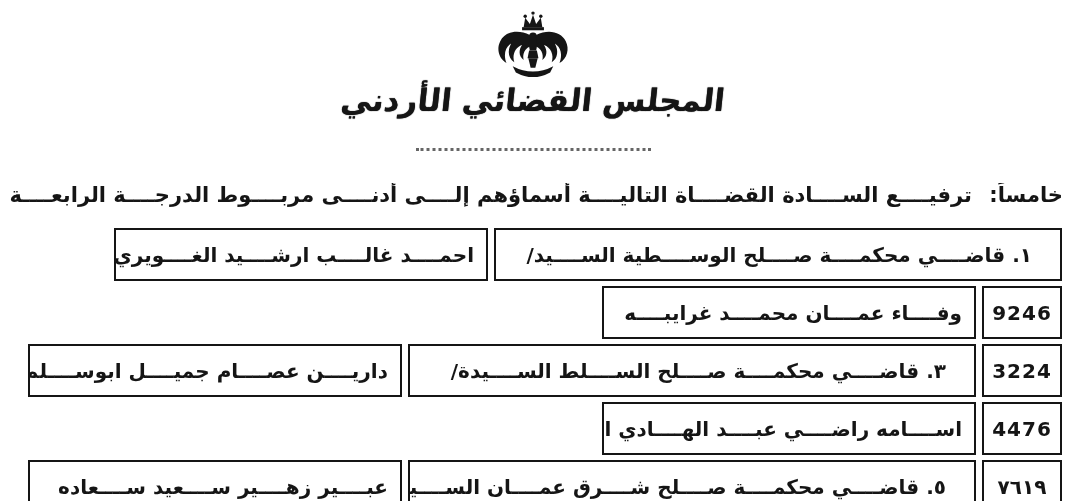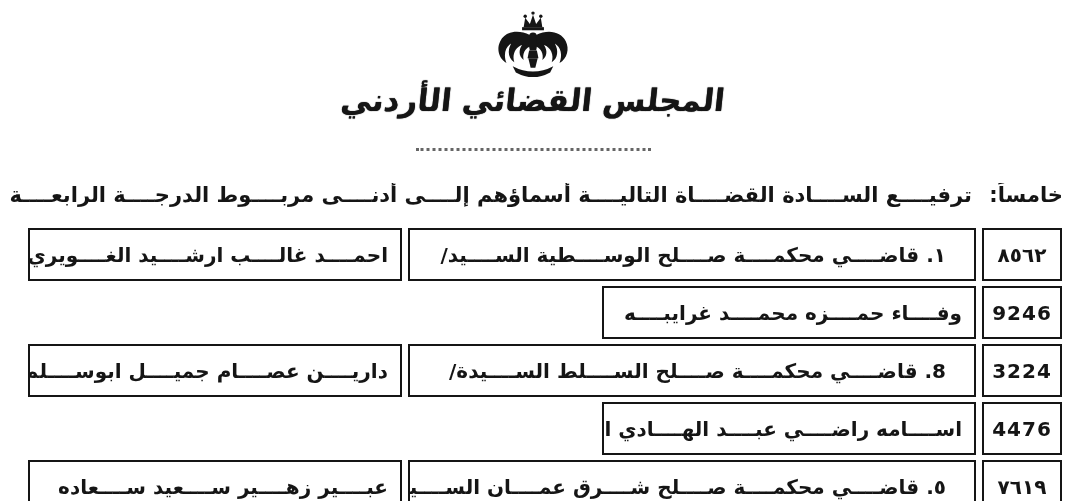--- a/index.html
+++ b/index.html
@@ -72,33 +72,32 @@
   <div class="speckles"></div>
 
   <div class="heading">
     <span class="lbl">خامساً:</span>
     <span>ترفيــــع الســــادة القضــــاة التاليــــة أسماؤهم إلــــى أدنــــى مربــــوط الدرجــــة الرابعــــة :</span>
   </div>
 
   <div class="promotions-table">
 
     <div class="t-row">
-      <div class="cell cell-number">٨٥٦٢</div>
       <div class="cell cell-position">١.  قاضــــي محكمــــة صــــلح الوســــطية الســــيد/</div>
       <div class="cell cell-name">احمــــد غالــــب ارشــــيد الغــــويري</div>
     </div>
 
     <div class="t-row">
       <div class="cell cell-number">9246</div>
-      <div class="cell cell-name">وفــــاء حمــــزه محمــــد غرايبــــه</div>
+      <div class="cell cell-name">وفــــاء عمــــان محمــــد غرايبــــه</div>
     </div>
 
     <div class="t-row">
       <div class="cell cell-number">3224</div>
-      <div class="cell cell-position">8.  قاضــــي محكمــــة صــــلح الســــلط الســــيدة/</div>
+      <div class="cell cell-position">٣.  قاضــــي محكمــــة صــــلح الســــلط الســــيدة/</div>
       <div class="cell cell-name">داريــــن عصــــام جميــــل ابوســــلمى</div>
     </div>
 
     <div class="t-row">
       <div class="cell cell-number">4476</div>
       <div class="cell cell-name">اســــامه راضــــي عبــــد الهــــادي الطراونــــه</div>
     </div>
 
     <div class="t-row">
       <div class="cell cell-number">٧٦١٩</div>

